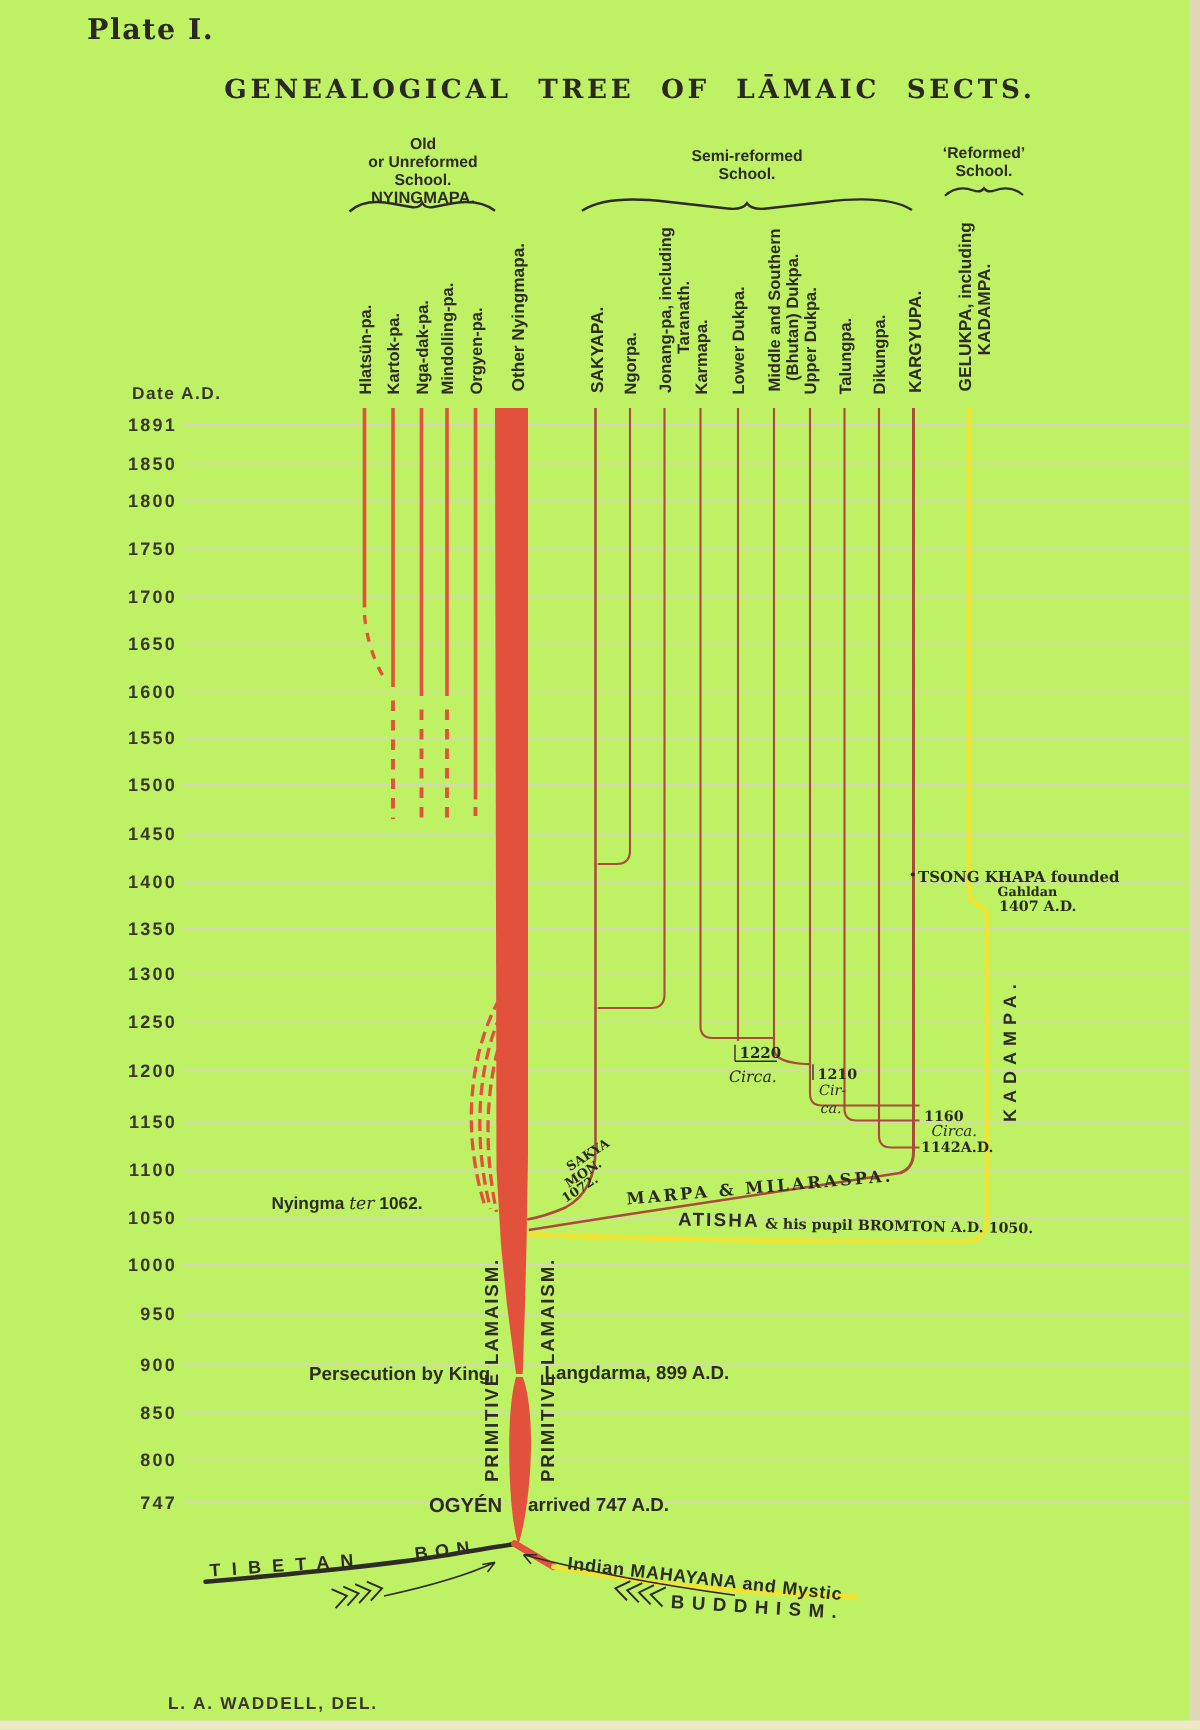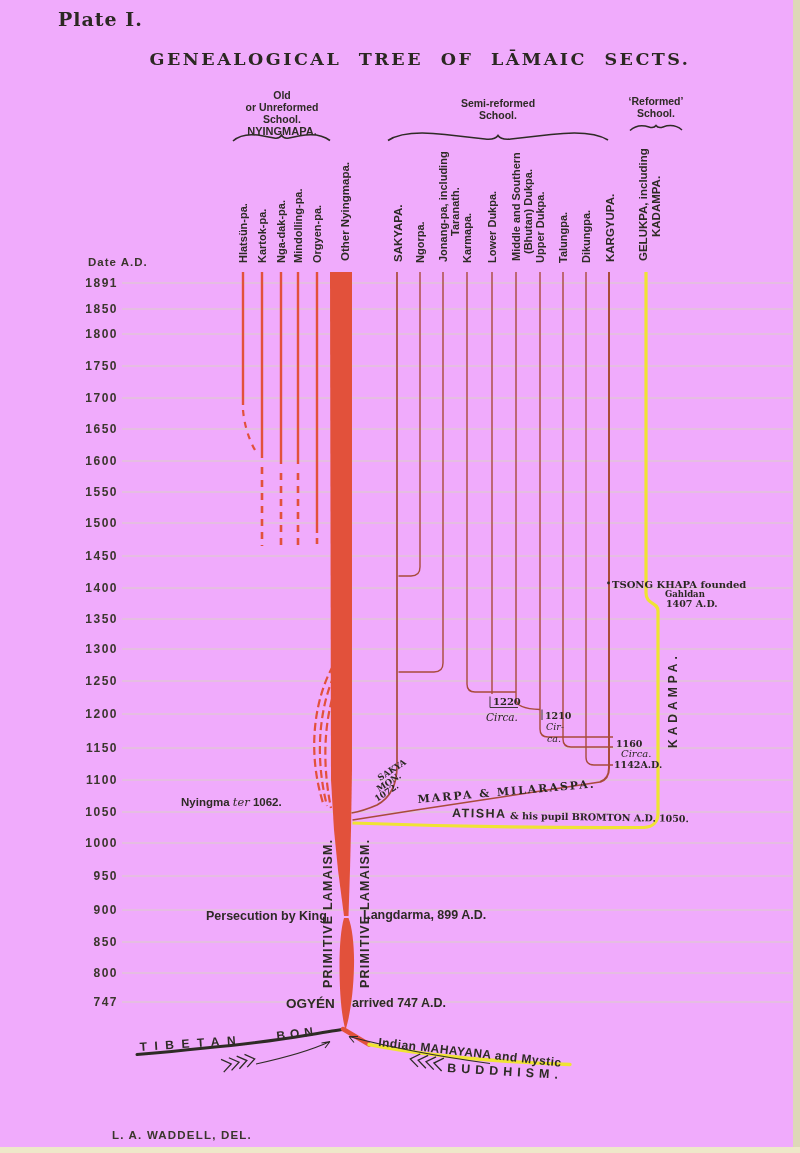--- a/index.html
+++ b/index.html
@@ -1,16 +1,16 @@
 <!DOCTYPE html>
 <html><head>
 <meta charset="utf-8">
 <style>
   html,body{margin:0;padding:0;background:#e9e3c5;}
-  .page{width:800px;height:1153px;position:relative;background:#f0abfc;overflow:hidden;}
+  .page{width:800px;height:1153px;position:relative;background:#bef264;overflow:hidden;}
   svg{display:block;}
   .sans{font-family:"Liberation Sans",sans-serif;font-weight:bold;fill:#2e2b25;}
   .sansr{font-family:"Liberation Sans",sans-serif;font-weight:bold;fill:#3a362c;}
   .serifb{font-family:"DejaVu Serif",serif;font-weight:bold;fill:#2b2822;}
   .serifi{font-family:"DejaVu Serif",serif;font-style:italic;fill:#2b2822;}
   .grid{stroke:#d8d4c2;stroke-width:0.9;}
   .brightred{stroke:#e2513b;fill:none;}
   .darkred{stroke:#a84b3a;fill:none;}
   .yellow{stroke:#efe334;fill:none;}
   .ink{stroke:#2e2b25;fill:none;}

